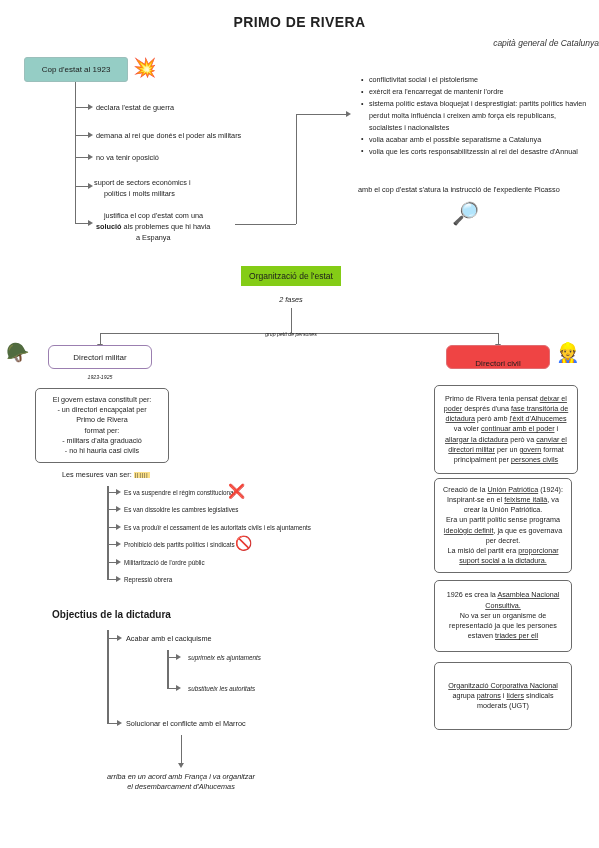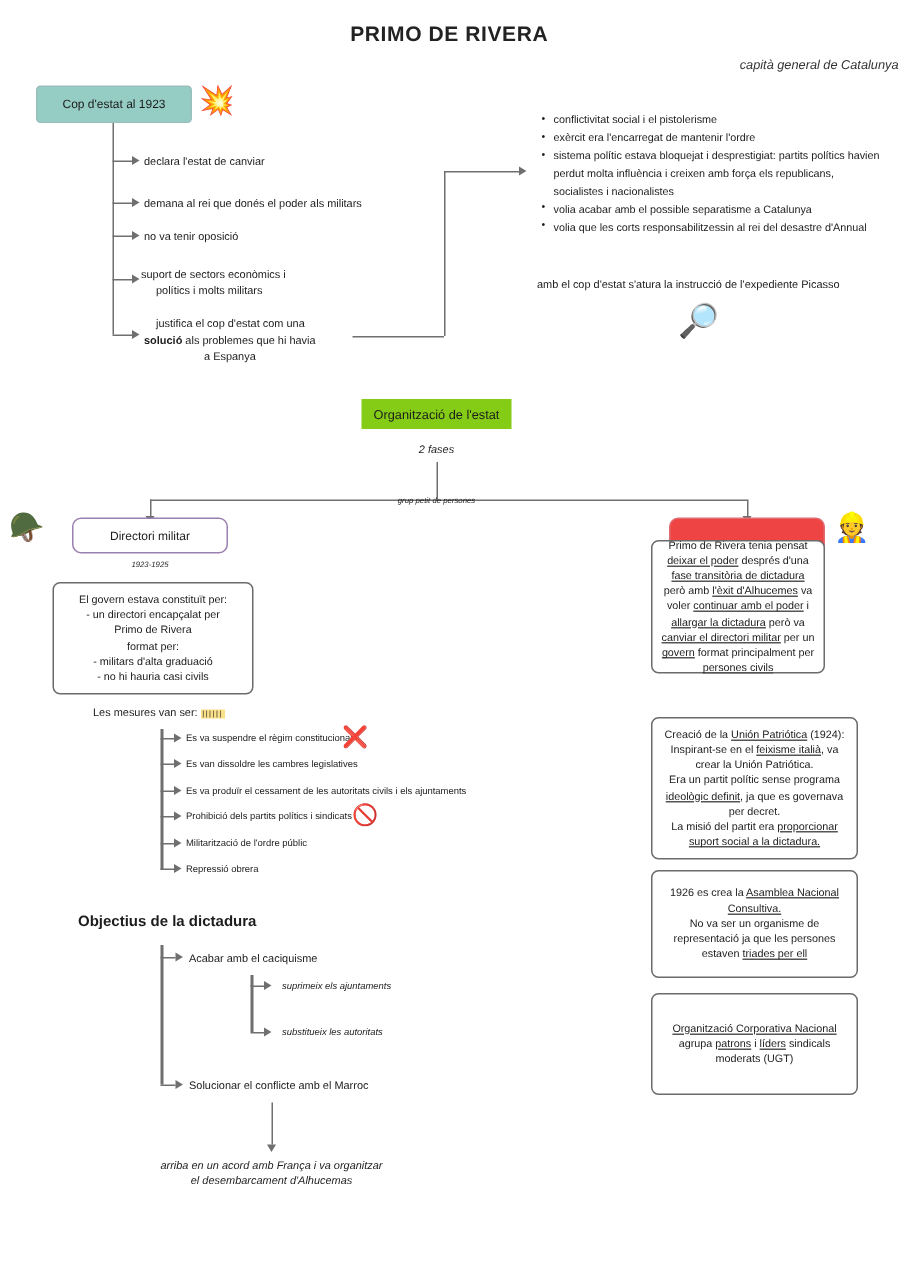--- a/index.html
+++ b/index.html
@@ -95,21 +95,21 @@
 
   <div class="box-teal" style="left:24px; top:57px; width:104px; height:25px;">
     <span>Cop d'estat al 1923</span>
   </div>
   <div class="emoji" style="left:133px; top:58px; font-size:19px;">💥</div>
 
   <div class="vline" style="left:75px; top:82px; height:141px;"></div>
 
   <div class="hline" style="left:75px; top:107px; width:13px;"></div>
   <div class="arrowR" style="left:88px; top:104px;"></div>
-  <div class="txt" style="left:96px; top:103px;">declara l'estat de canviar</div>
+  <div class="txt" style="left:96px; top:103px;">declara l'estat de guerra</div>
 
   <div class="hline" style="left:75px; top:135px; width:13px;"></div>
   <div class="arrowR" style="left:88px; top:132px;"></div>
   <div class="txt" style="left:96px; top:131px;">demana al rei que donés el poder als militars</div>
 
   <div class="hline" style="left:75px; top:157px; width:13px;"></div>
   <div class="arrowR" style="left:88px; top:154px;"></div>
   <div class="txt" style="left:96px; top:153px;">no va tenir oposició</div>
 
   <div class="hline" style="left:75px; top:186px; width:13px;"></div>
@@ -226,21 +226,21 @@
   <div class="vline" style="left:181px; top:735px; height:28px;"></div>
   <div class="arrowD" style="left:178px; top:763px;"></div>
   <div class="txt ital c" style="left:81px; top:772px; width:200px;">arriba en un acord amb França i va organitzar</div>
   <div class="txt ital c" style="left:81px; top:782px; width:200px;">el desembarcament d'Alhucemas</div>
 
   <div class="box-red" style="left:446px; top:345px; width:104px; height:24px;">
     <span>Directori civil</span>
   </div>
   <div class="emoji" style="left:556px; top:343px; font-size:19px;">👷</div>
 
-  <div class="box-outline" style="left:434px; top:360px; width:116px; height:89px;">
+  <div class="box-outline" style="left:434px; top:385px; width:144px; height:89px;">
     <div id="civil-box-0">Primo de Rivera tenia pensat <u>deixar el poder</u> després d'una <u>fase transitòria de dictadura</u> però amb <u>l'èxit d'Alhucemes</u> va voler <u>continuar amb el poder</u> i <u>allargar la dictadura</u> però va <u>canviar el directori militar</u> per un <u>govern</u> format principalment per <u>persones civils</u></div>
   </div>
   <div class="box-outline" style="left:434px; top:478px; width:138px; height:95px;">
     <div id="civil-box-1">Creació de la <u>Unión Patriótica</u> (1924):<br>Inspirant-se en el <u>feixisme italià</u>, va crear la Unión Patriótica.<br>Era un partit polític sense programa <u>ideològic definit</u>, ja que es governava per decret.<br>La misió del partit era <u>proporcionar suport social a la dictadura.</u></div>
   </div>
   <div class="box-outline" style="left:434px; top:580px; width:138px; height:72px;">
     <div id="civil-box-2">1926 es crea la <u>Asamblea Nacional Consultiva.</u><br>No va ser un organisme de representació ja que les persones estaven <u>triades per ell</u></div>
   </div>
   <div class="box-outline" style="left:434px; top:662px; width:138px; height:68px;">
     <div id="civil-box-3"><u>Organització Corporativa Nacional</u> agrupa <u>patrons</u> i <u>líders</u> sindicals moderats (UGT)</div>

